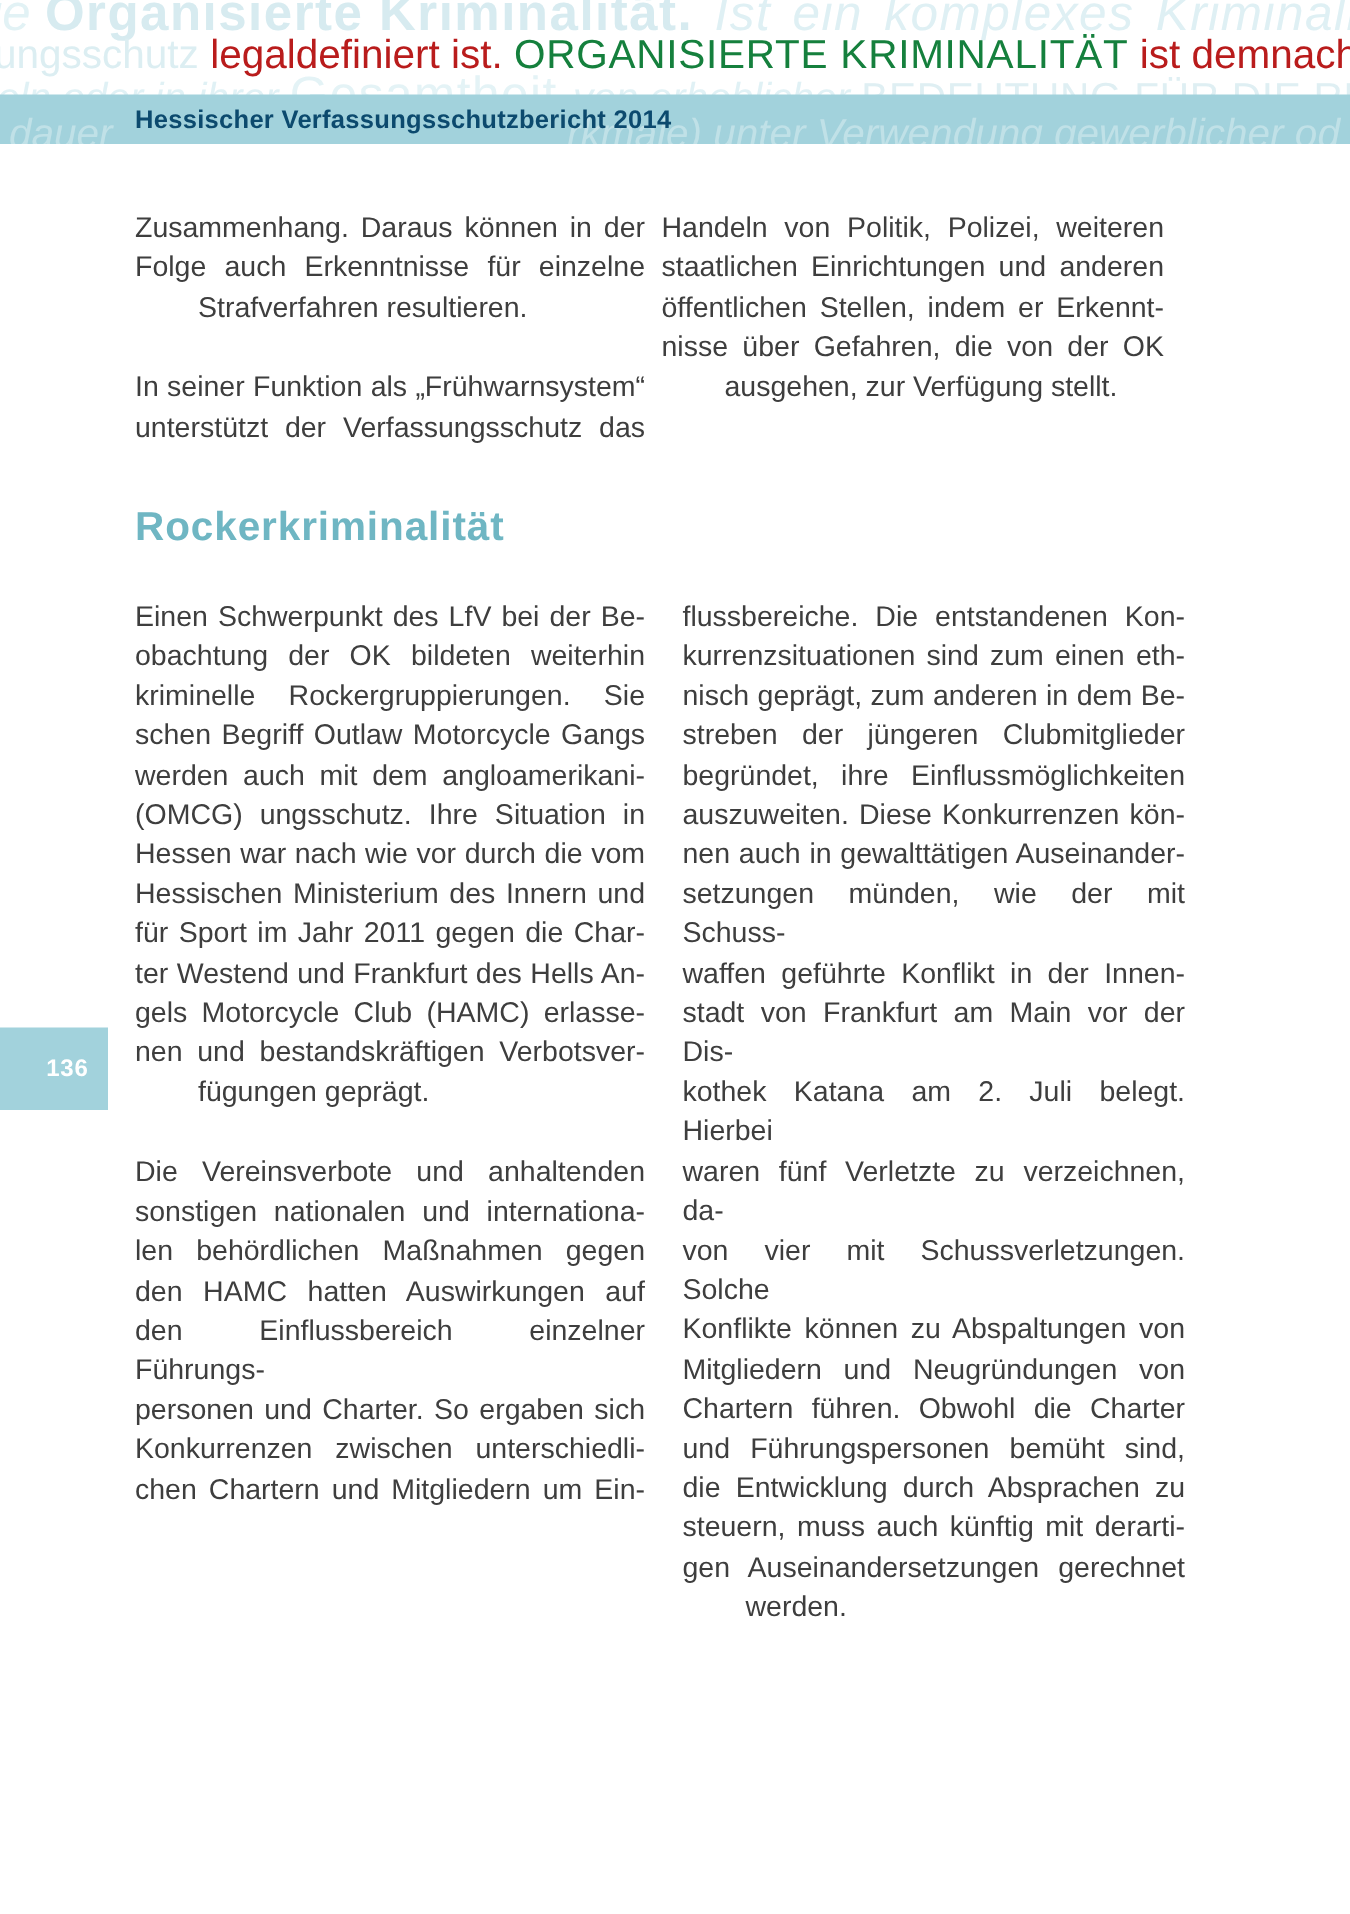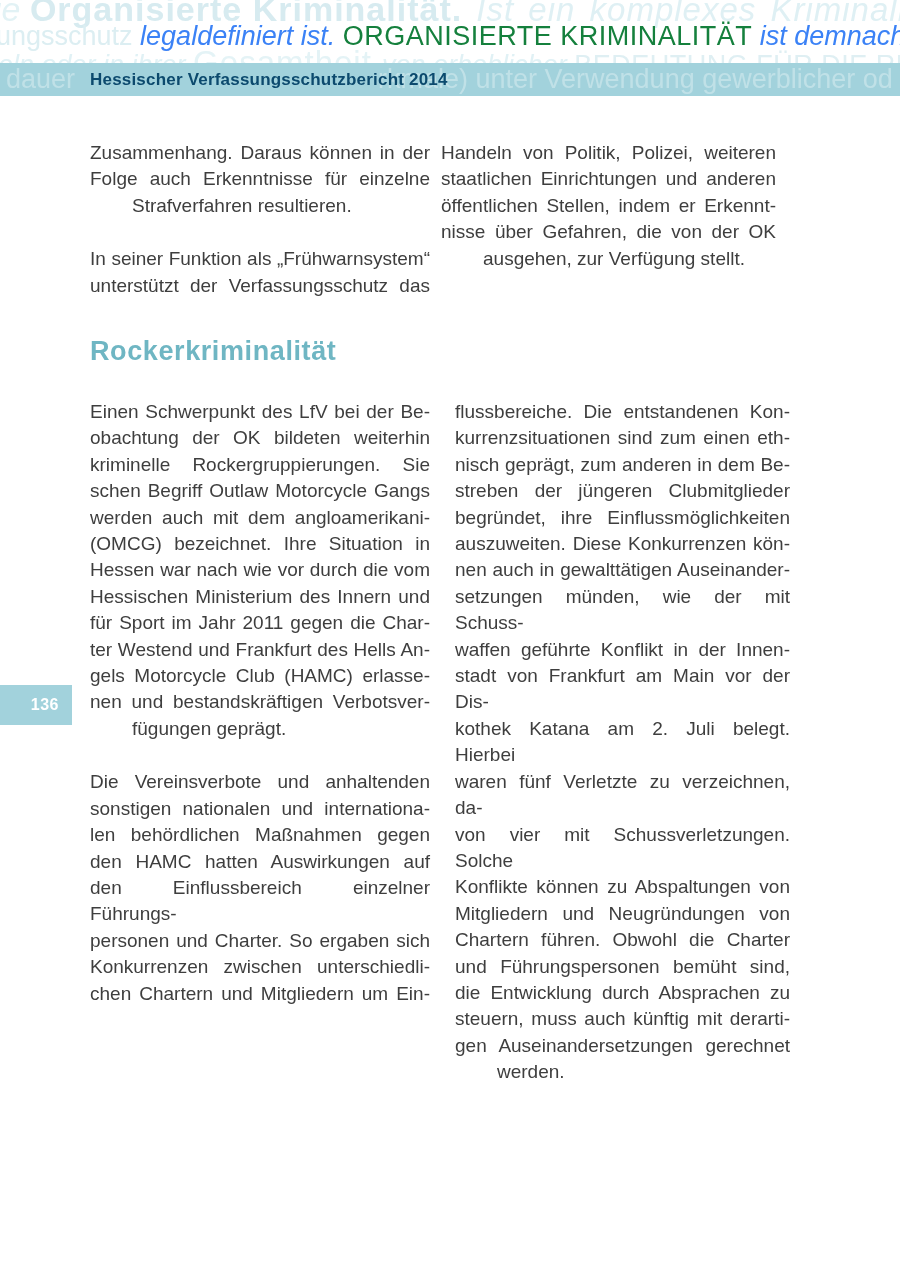--- a/index.html
+++ b/index.html
@@ -10,33 +10,33 @@
   .page{position:absolute;inset:0;width:900px;height:1276px;background:#fff;overflow:hidden;}
 
   
   .wm{position:absolute;left:0;top:0;width:900px;height:96px;overflow:hidden;white-space:nowrap;}
   .wm-line{position:absolute;white-space:nowrap;color:#d9ecf1;}
   .wm1{top:-10px;left:-6px;font-size:34px;}
   .wm1 .it{font-style:italic;color:#e2f2f5;}
   .wm1 .bd{font-weight:700;letter-spacing:1px;color:#d7ebf0;}
   .wm1 .big-it{font-style:italic;font-size:33px;color:#dff0f4;letter-spacing:1px;word-spacing:4px;}
   .wm2{top:21px;left:-4px;font-size:27px;color:#dceef2;}
-  .wm2 .it{font-style:italic;color:#3b82f6;}
+  .wm2 .it{color:#b91c1c;}
   .wm2 .caps{letter-spacing:0.5px;color:#15803d;}
   .wm3{top:44px;left:-2px;font-size:27px;color:#dceef2;}
   .wm3 .it{font-style:italic;color:#e0f1f5;}
   .wm3 .big{font-size:33px;color:#e4f3f6;letter-spacing:1px;}
   .wm3 .caps{letter-spacing:0.5px;color:#dfeff3;}
 
   
   .band{
     position:absolute;left:0;top:63px;width:900px;height:33px;
     background:#a2d2dc;overflow:hidden;
   }
-  .band-frag{position:absolute;font-size:27px;color:rgba(255,255,255,0.33);top:1px;white-space:nowrap;}
+  .band-frag{position:absolute;font-style:italic;font-size:27px;color:rgba(255,255,255,0.33);top:11px;white-space:nowrap;}
   .band-frag.fl{left:6px;}
   .band-frag.fr{left:378px;}
   .band-title{
     position:absolute;left:90px;top:7px;font-size:17px;font-weight:700;
     color:#0c4a6e;letter-spacing:0.2px;white-space:nowrap;
   }
 
   
   .cols{position:absolute;left:90px;width:700px;display:flex;gap:25px;}
   .cols.intro{top:140px;gap:11px;}
@@ -52,21 +52,21 @@
   .tline.tlast{text-align-last:left;margin-left:42px;}
 
   
   .sec-head{
     position:absolute;left:90px;top:336px;font-size:27px;font-weight:600;
     color:#6fb6c3;letter-spacing:0.6px;
   }
 
   
   .page-tab{
-    position:absolute;left:0;top:685px;width:72px;height:40px;background:#a2d2dc;
+    position:absolute;left:0;top:685px;width:72px;height:55px;background:#a2d2dc;
     display:flex;align-items:center;justify-content:flex-end;
   }
   .page-tab .num{color:#ffffff;font-size:16px;font-weight:700;padding-right:13px;letter-spacing:0.5px;}
 </style>
 </head>
 <body>
 
 <div class="page">
 
   <div class="wm">
@@ -107,21 +107,21 @@
   <div class="sec-head">Rockerkriminalität</div>
 
   <div class="cols main">
     <div class="col-l">
         <div class="para">
           <div class="tline">Einen Schwerpunkt des LfV bei der Be-</div>
           <div class="tline">obachtung der OK bildeten weiterhin</div>
           <div class="tline">kriminelle Rockergruppierungen. Sie</div>
           <div class="tline">schen Begriff Outlaw Motorcycle Gangs</div>
           <div class="tline">werden auch mit dem angloamerikani-</div>
-          <div class="tline">(OMCG) bezeichnet. Ihre Situation in</div>
+          <div class="tline">(OMCG) ungsschutz. Ihre Situation in</div>
           <div class="tline">Hessen war nach wie vor durch die vom</div>
           <div class="tline">Hessischen Ministerium des Innern und</div>
           <div class="tline">für Sport im Jahr 2011 gegen die Char-</div>
           <div class="tline">ter Westend und Frankfurt des Hells An-</div>
           <div class="tline">gels Motorcycle Club (HAMC) erlasse-</div>
           <div class="tline">nen und bestandskräftigen Verbotsver-</div>
           <div class="tline tlast">fügungen geprägt.</div>
         </div>
         <div class="para">
           <div class="tline">Die Vereinsverbote und anhaltenden</div>

